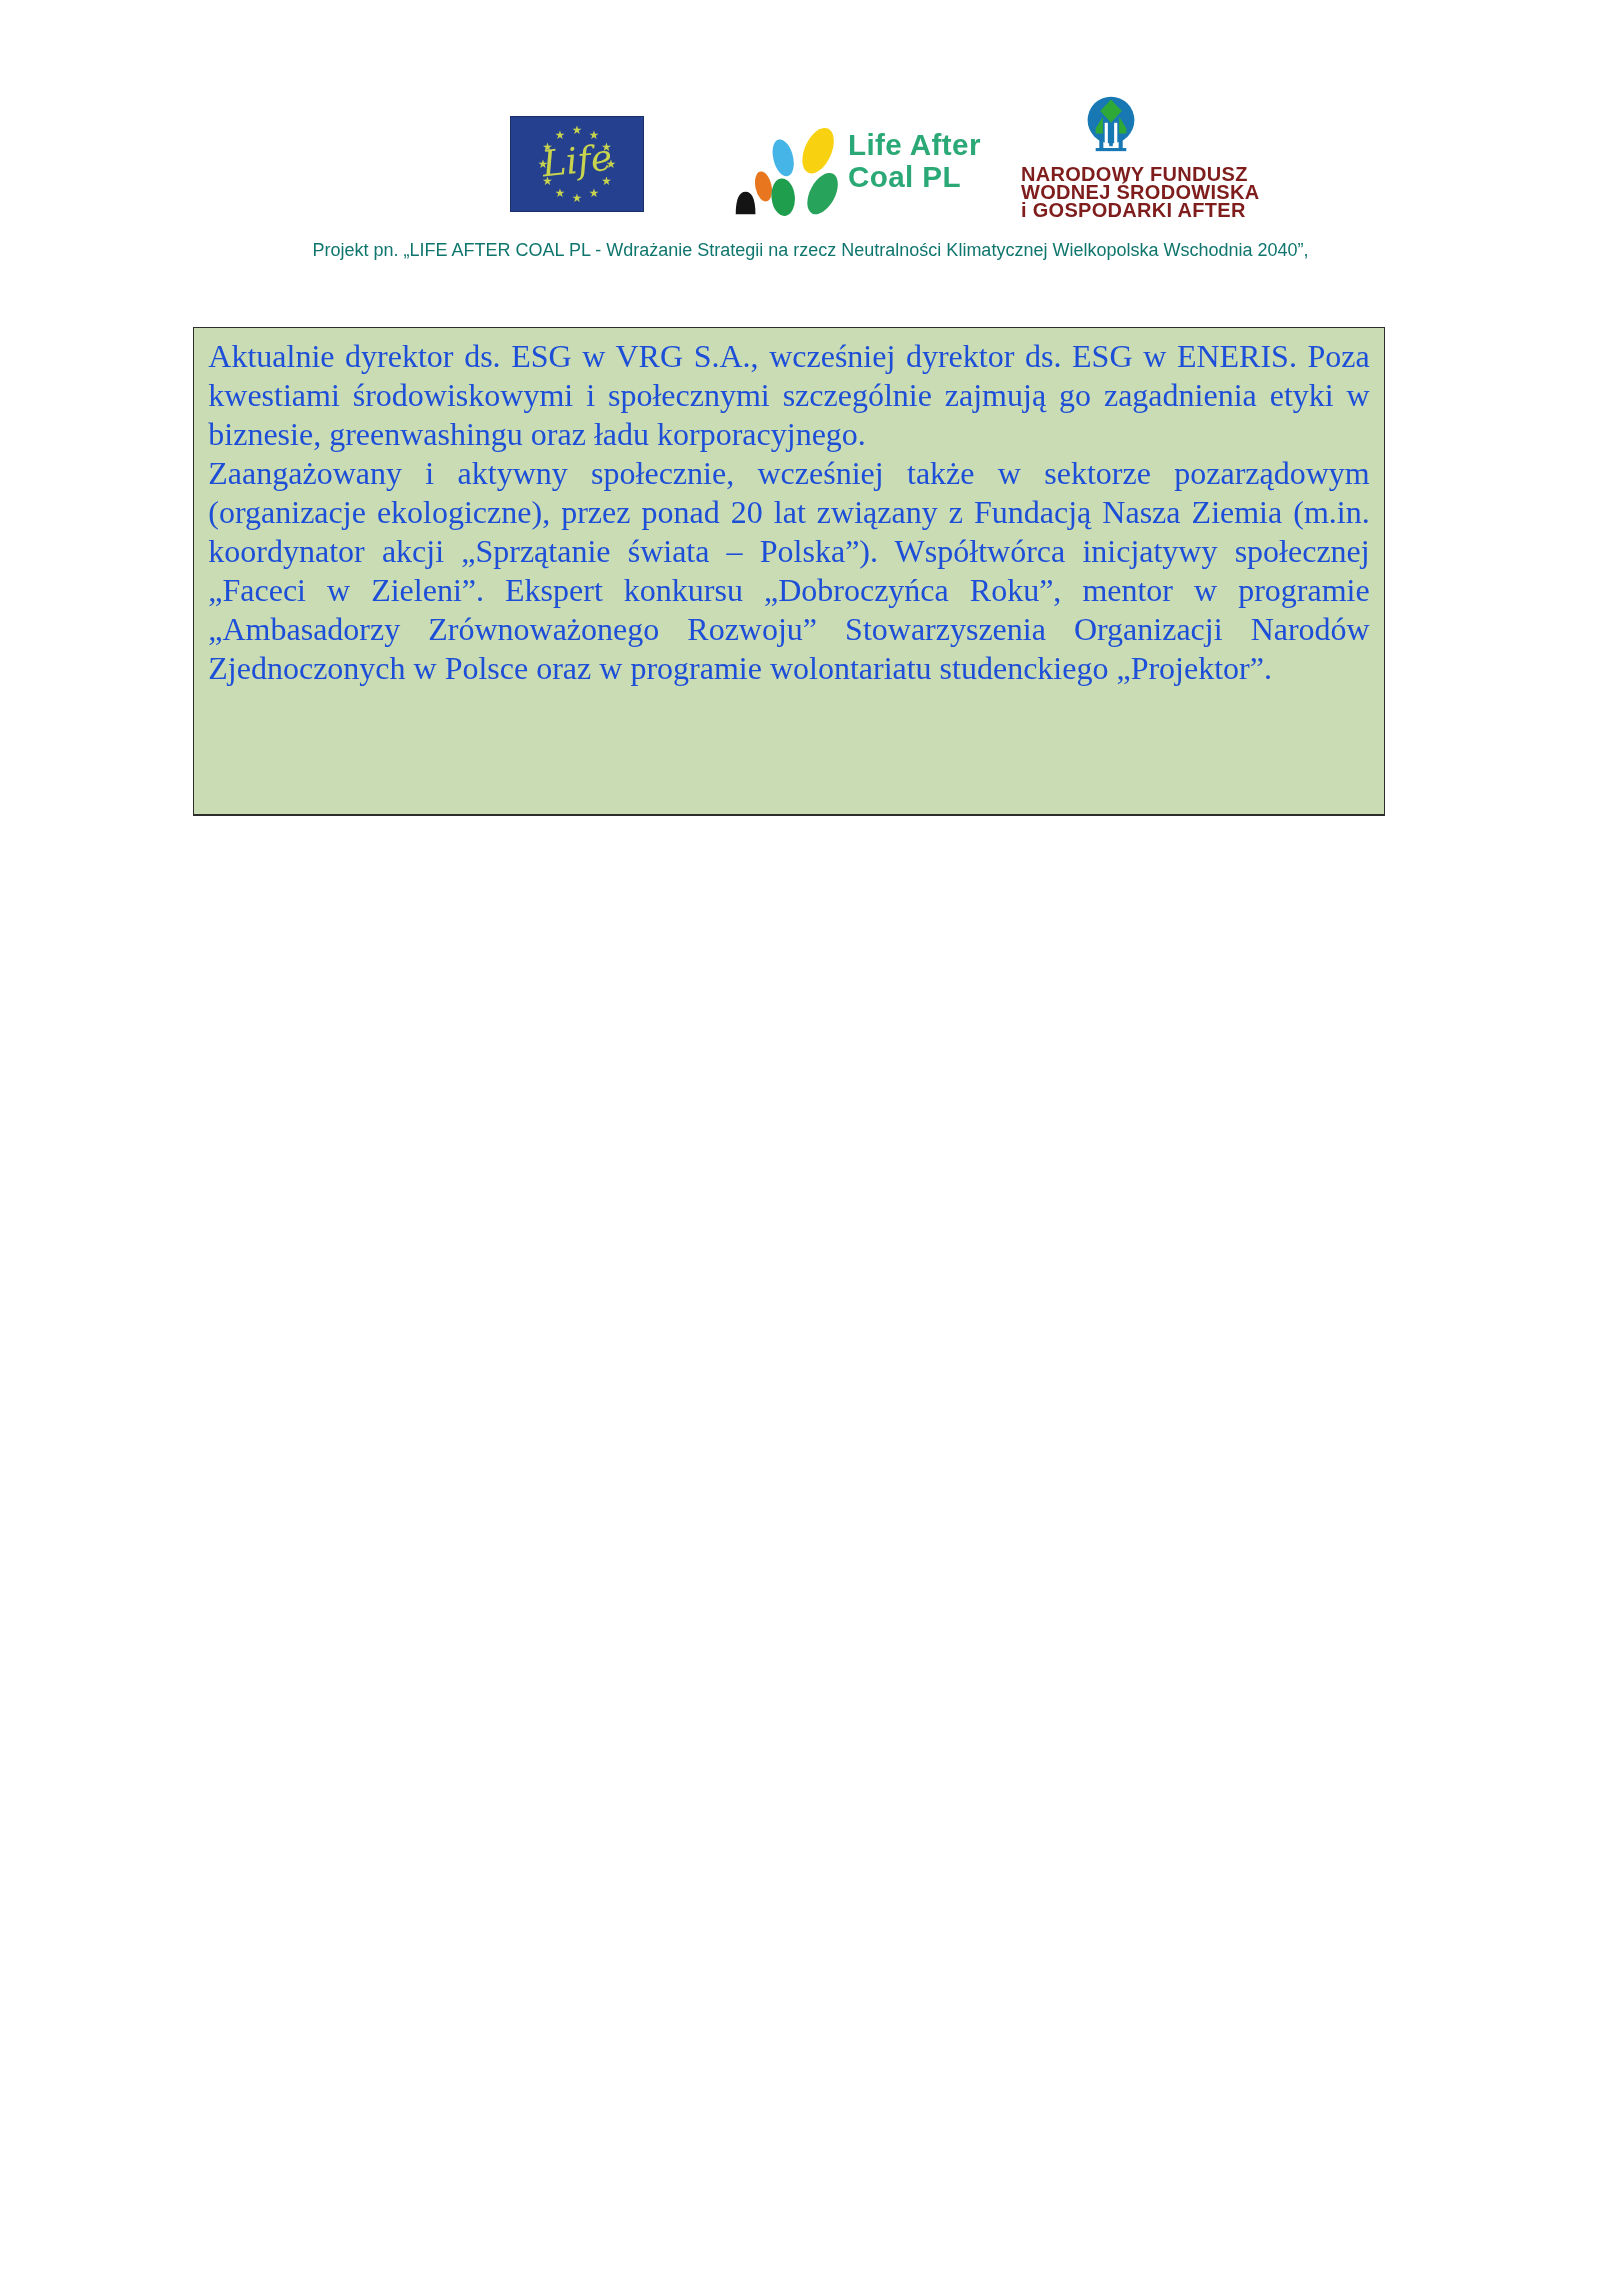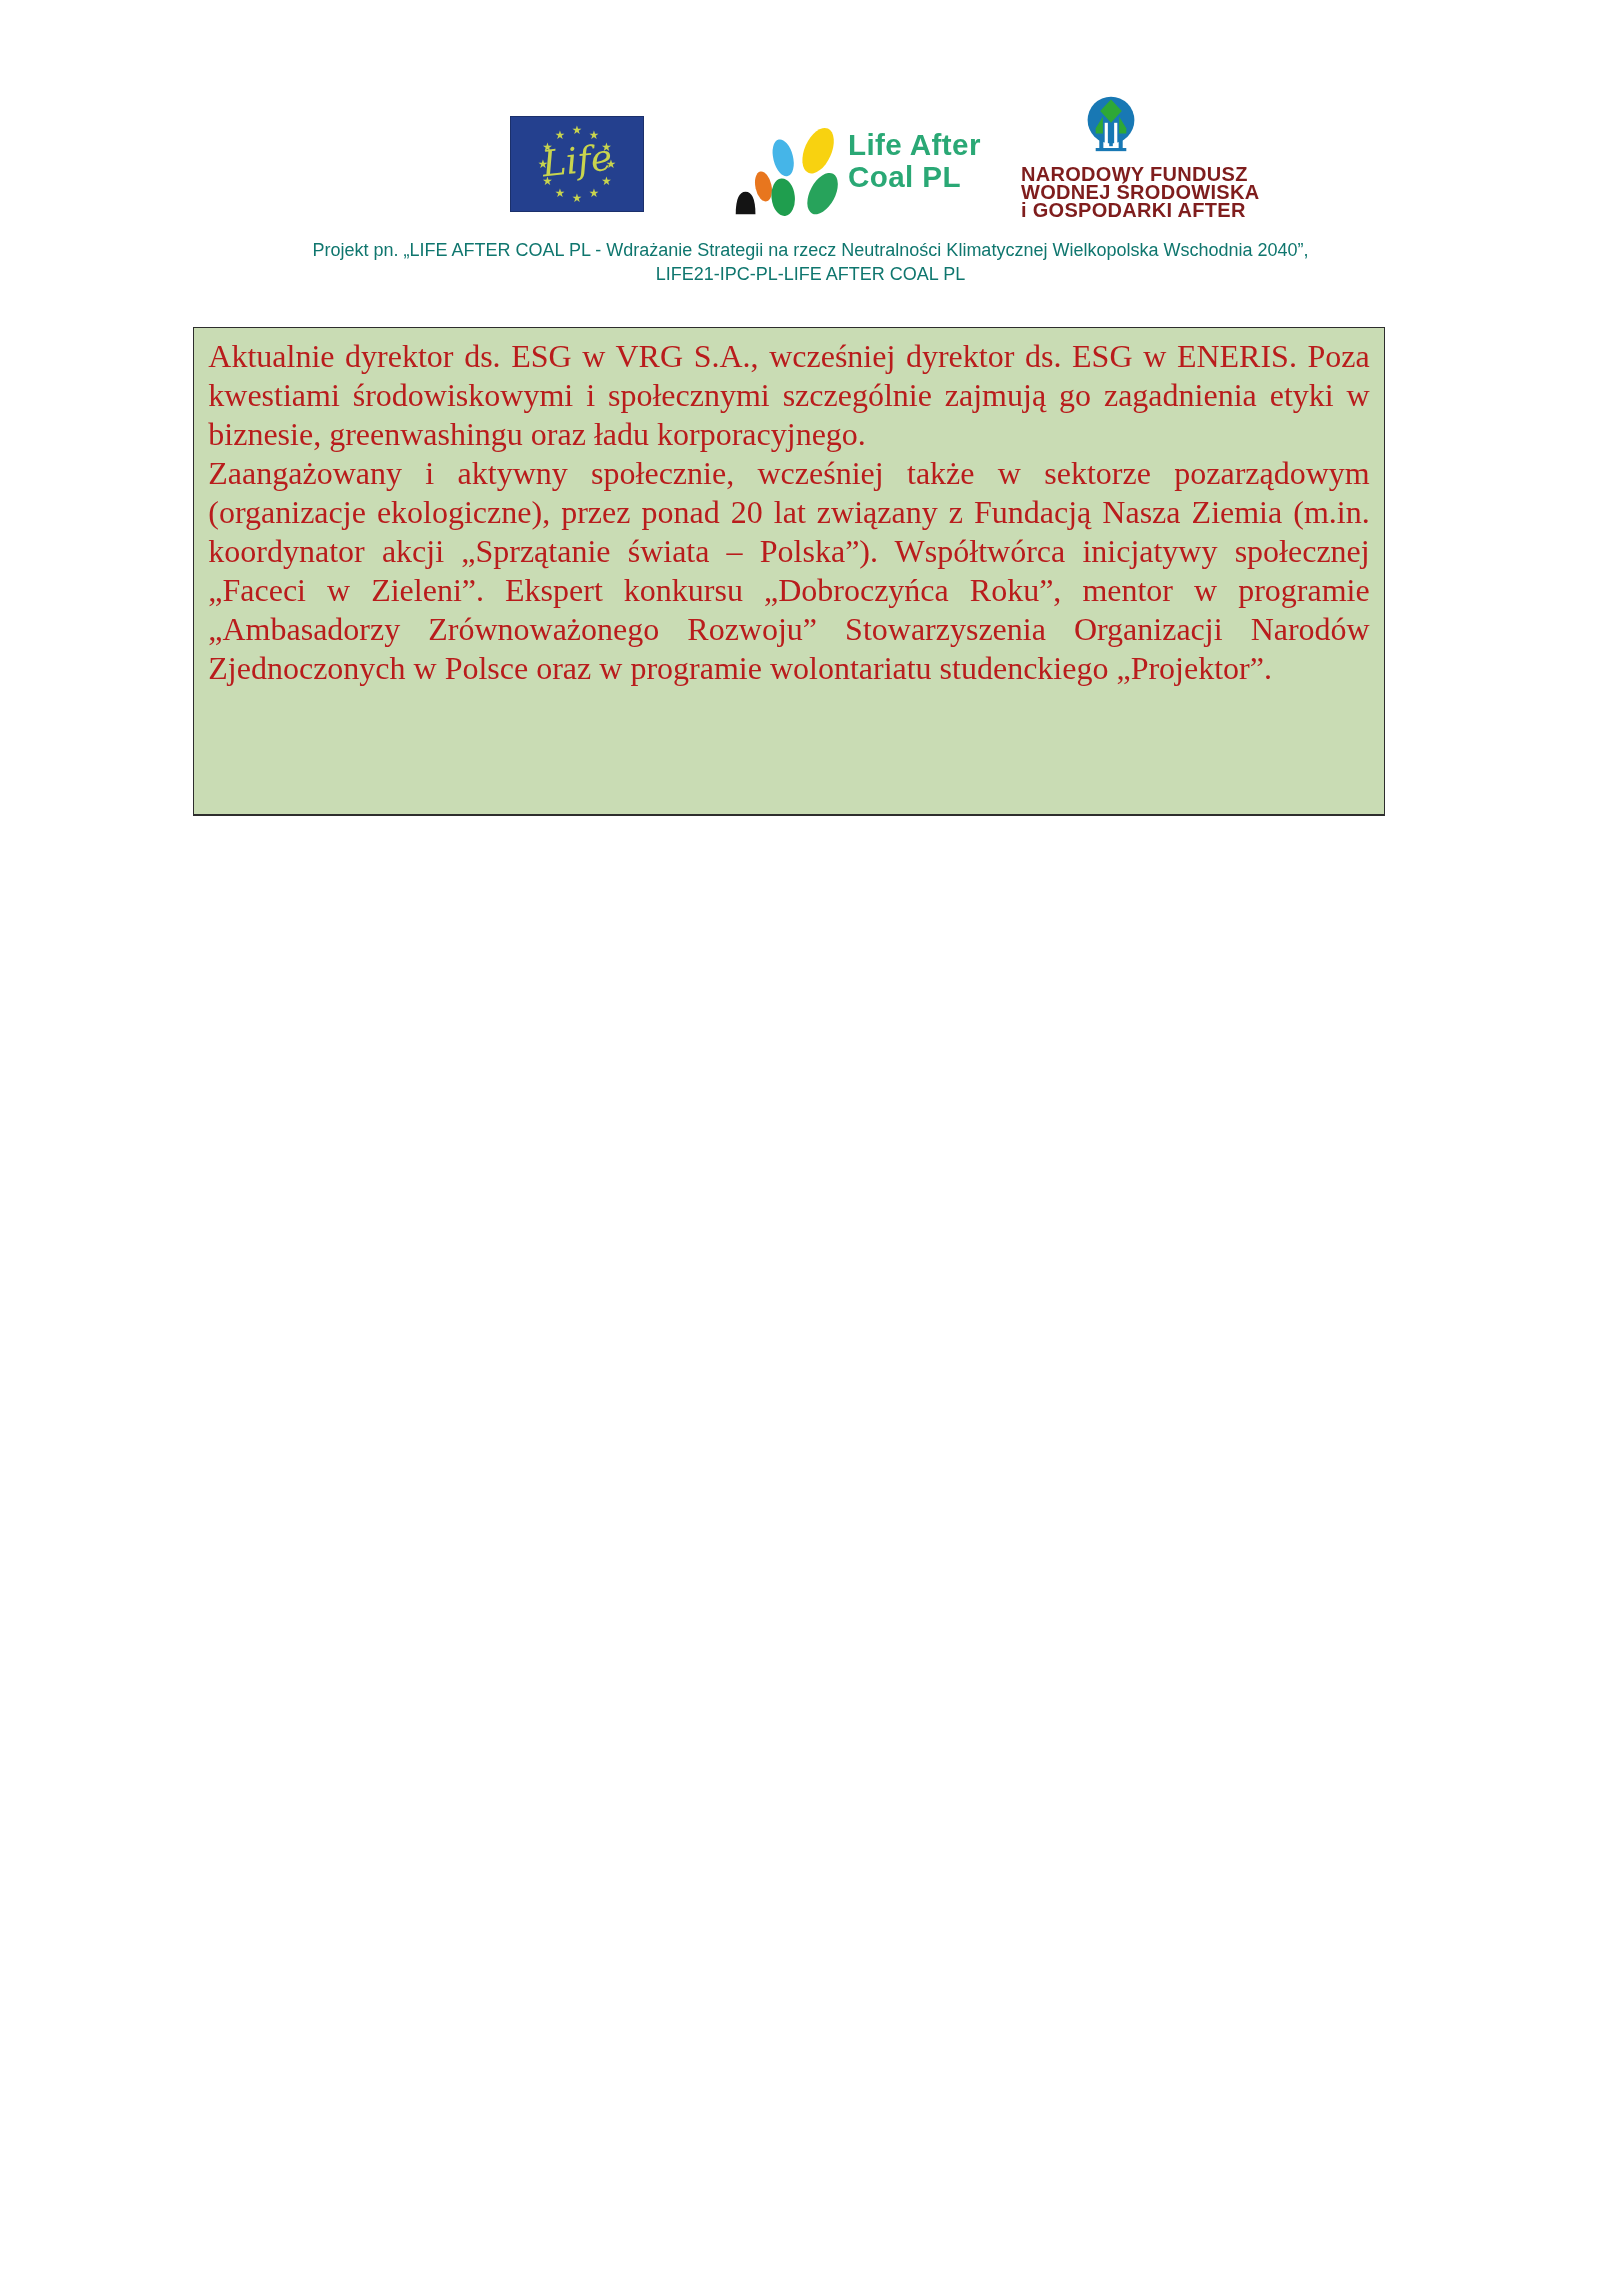--- a/index.html
+++ b/index.html
@@ -76,21 +76,21 @@
   .bio-box {
     position: absolute; left: 193px; top: 327px;
     width: 1192px; height: 489px;
     background: #c9dcb4;
     border: 1.8px solid #2d2d2d;
     border-bottom-width: 2.7px;
     padding: 9px 14.3px 0 14.3px;
     font-family: "Liberation Serif", serif;
     font-size: 32px;
     line-height: 39px;
-    color: #b91c1c;
+    color: #1d4ed8;
   }
   .bio-box p { text-align: justify; }
 </style>
 </head>
 <body>
 
 <div class="page">
 
   <div class="eu-flag">
     <div class="eu-stars" id="eu-stars">
@@ -140,21 +140,20 @@
     </svg>
     <div class="nfos-text">
       <div>NARODOWY FUNDUSZ</div>
       <div>WODNEJ ŚRODOWISKA</div>
       <div>i GOSPODARKI AFTER</div>
     </div>
   </div>
 
   <div class="project-text">
     <div>Projekt pn. „LIFE AFTER COAL PL - Wdrażanie Strategii na rzecz Neutralności Klimatycznej Wielkopolska Wschodnia 2040”,</div>
-    <div>LIFE21-IPC-PL-LIFE AFTER COAL PL</div>
   </div>
 
   <div class="bio-box">
     <p>Aktualnie dyrektor ds. ESG w VRG S.A., wcześniej dyrektor ds. ESG w ENERIS. Poza kwestiami środowiskowymi i społecznymi szczególnie zajmują go zagadnienia etyki w biznesie, greenwashingu oraz ładu korporacyjnego.</p>
     <p>Zaangażowany i aktywny społecznie, wcześniej także w sektorze pozarządowym (organizacje ekologiczne), przez ponad 20 lat związany z Fundacją Nasza Ziemia (m.in. koordynator akcji „Sprzątanie świata – Polska”). Współtwórca inicjatywy społecznej „Faceci w Zieleni”. Ekspert konkursu „Dobroczyńca Roku”, mentor w programie „Ambasadorzy Zrównoważonego Rozwoju” Stowarzyszenia Organizacji Narodów Zjednoczonych w Polsce oraz w programie wolontariatu studenckiego „Projektor”.</p>
   </div>
 
 </div>
 
 

